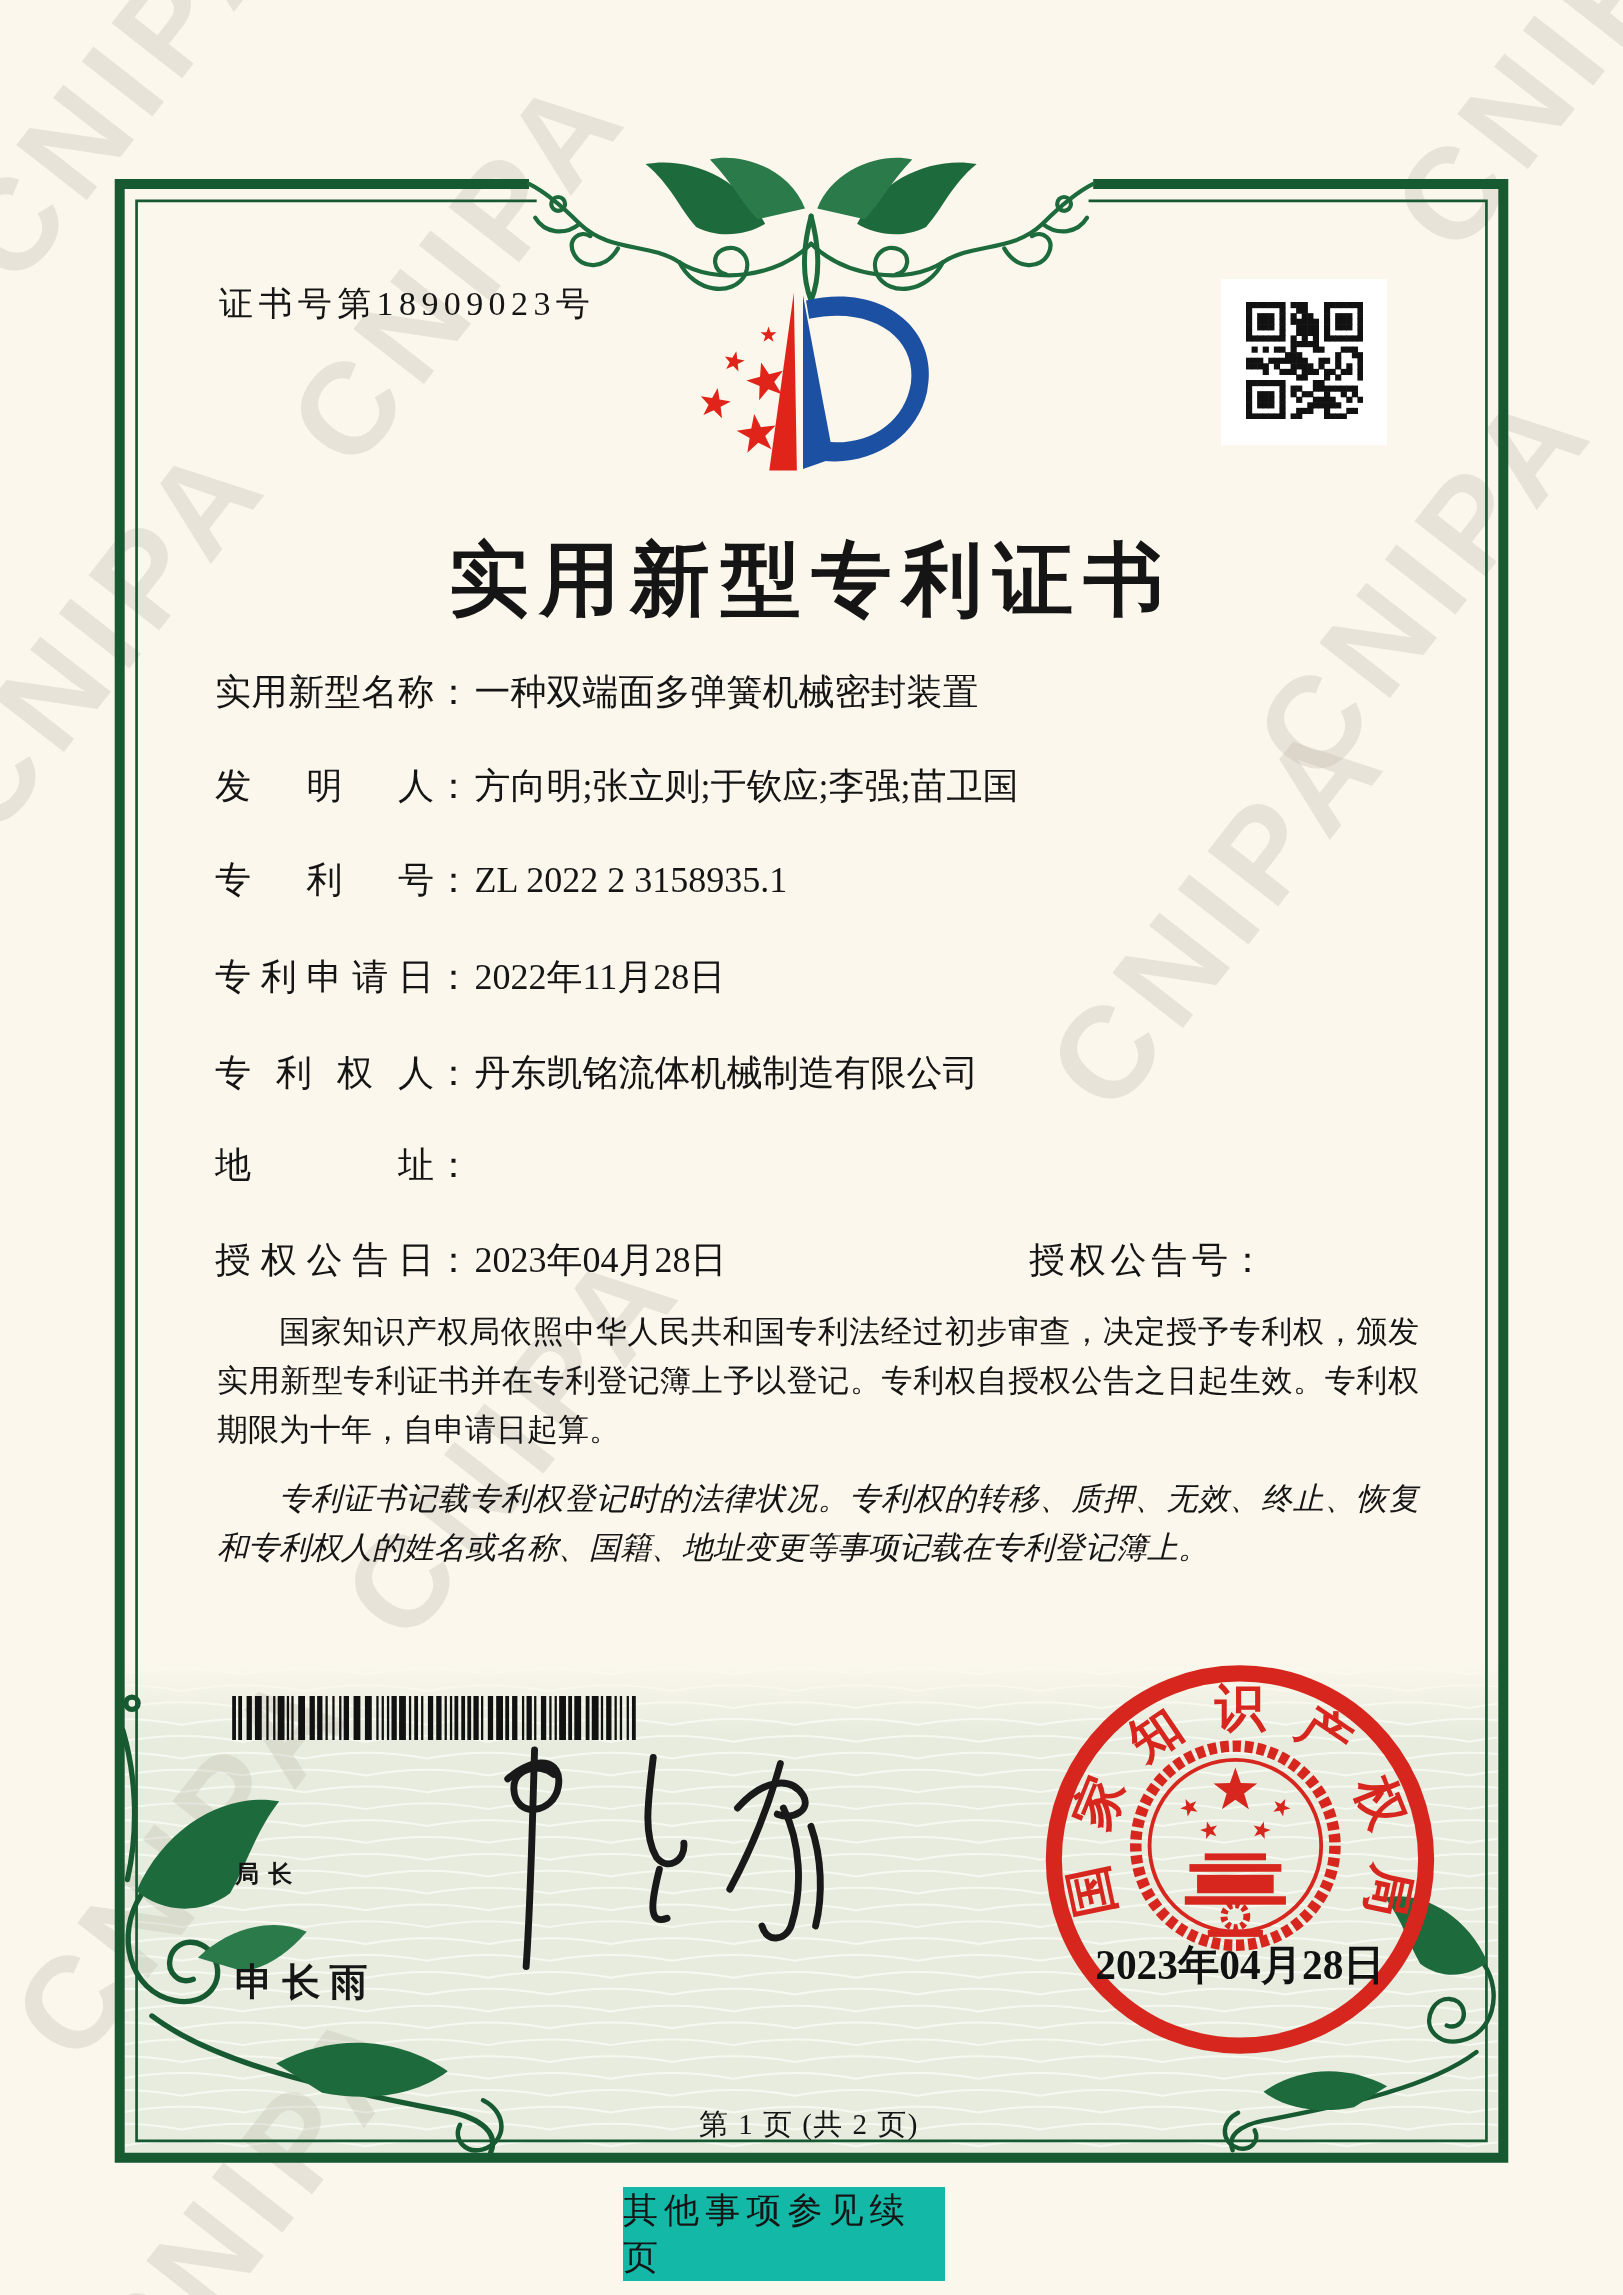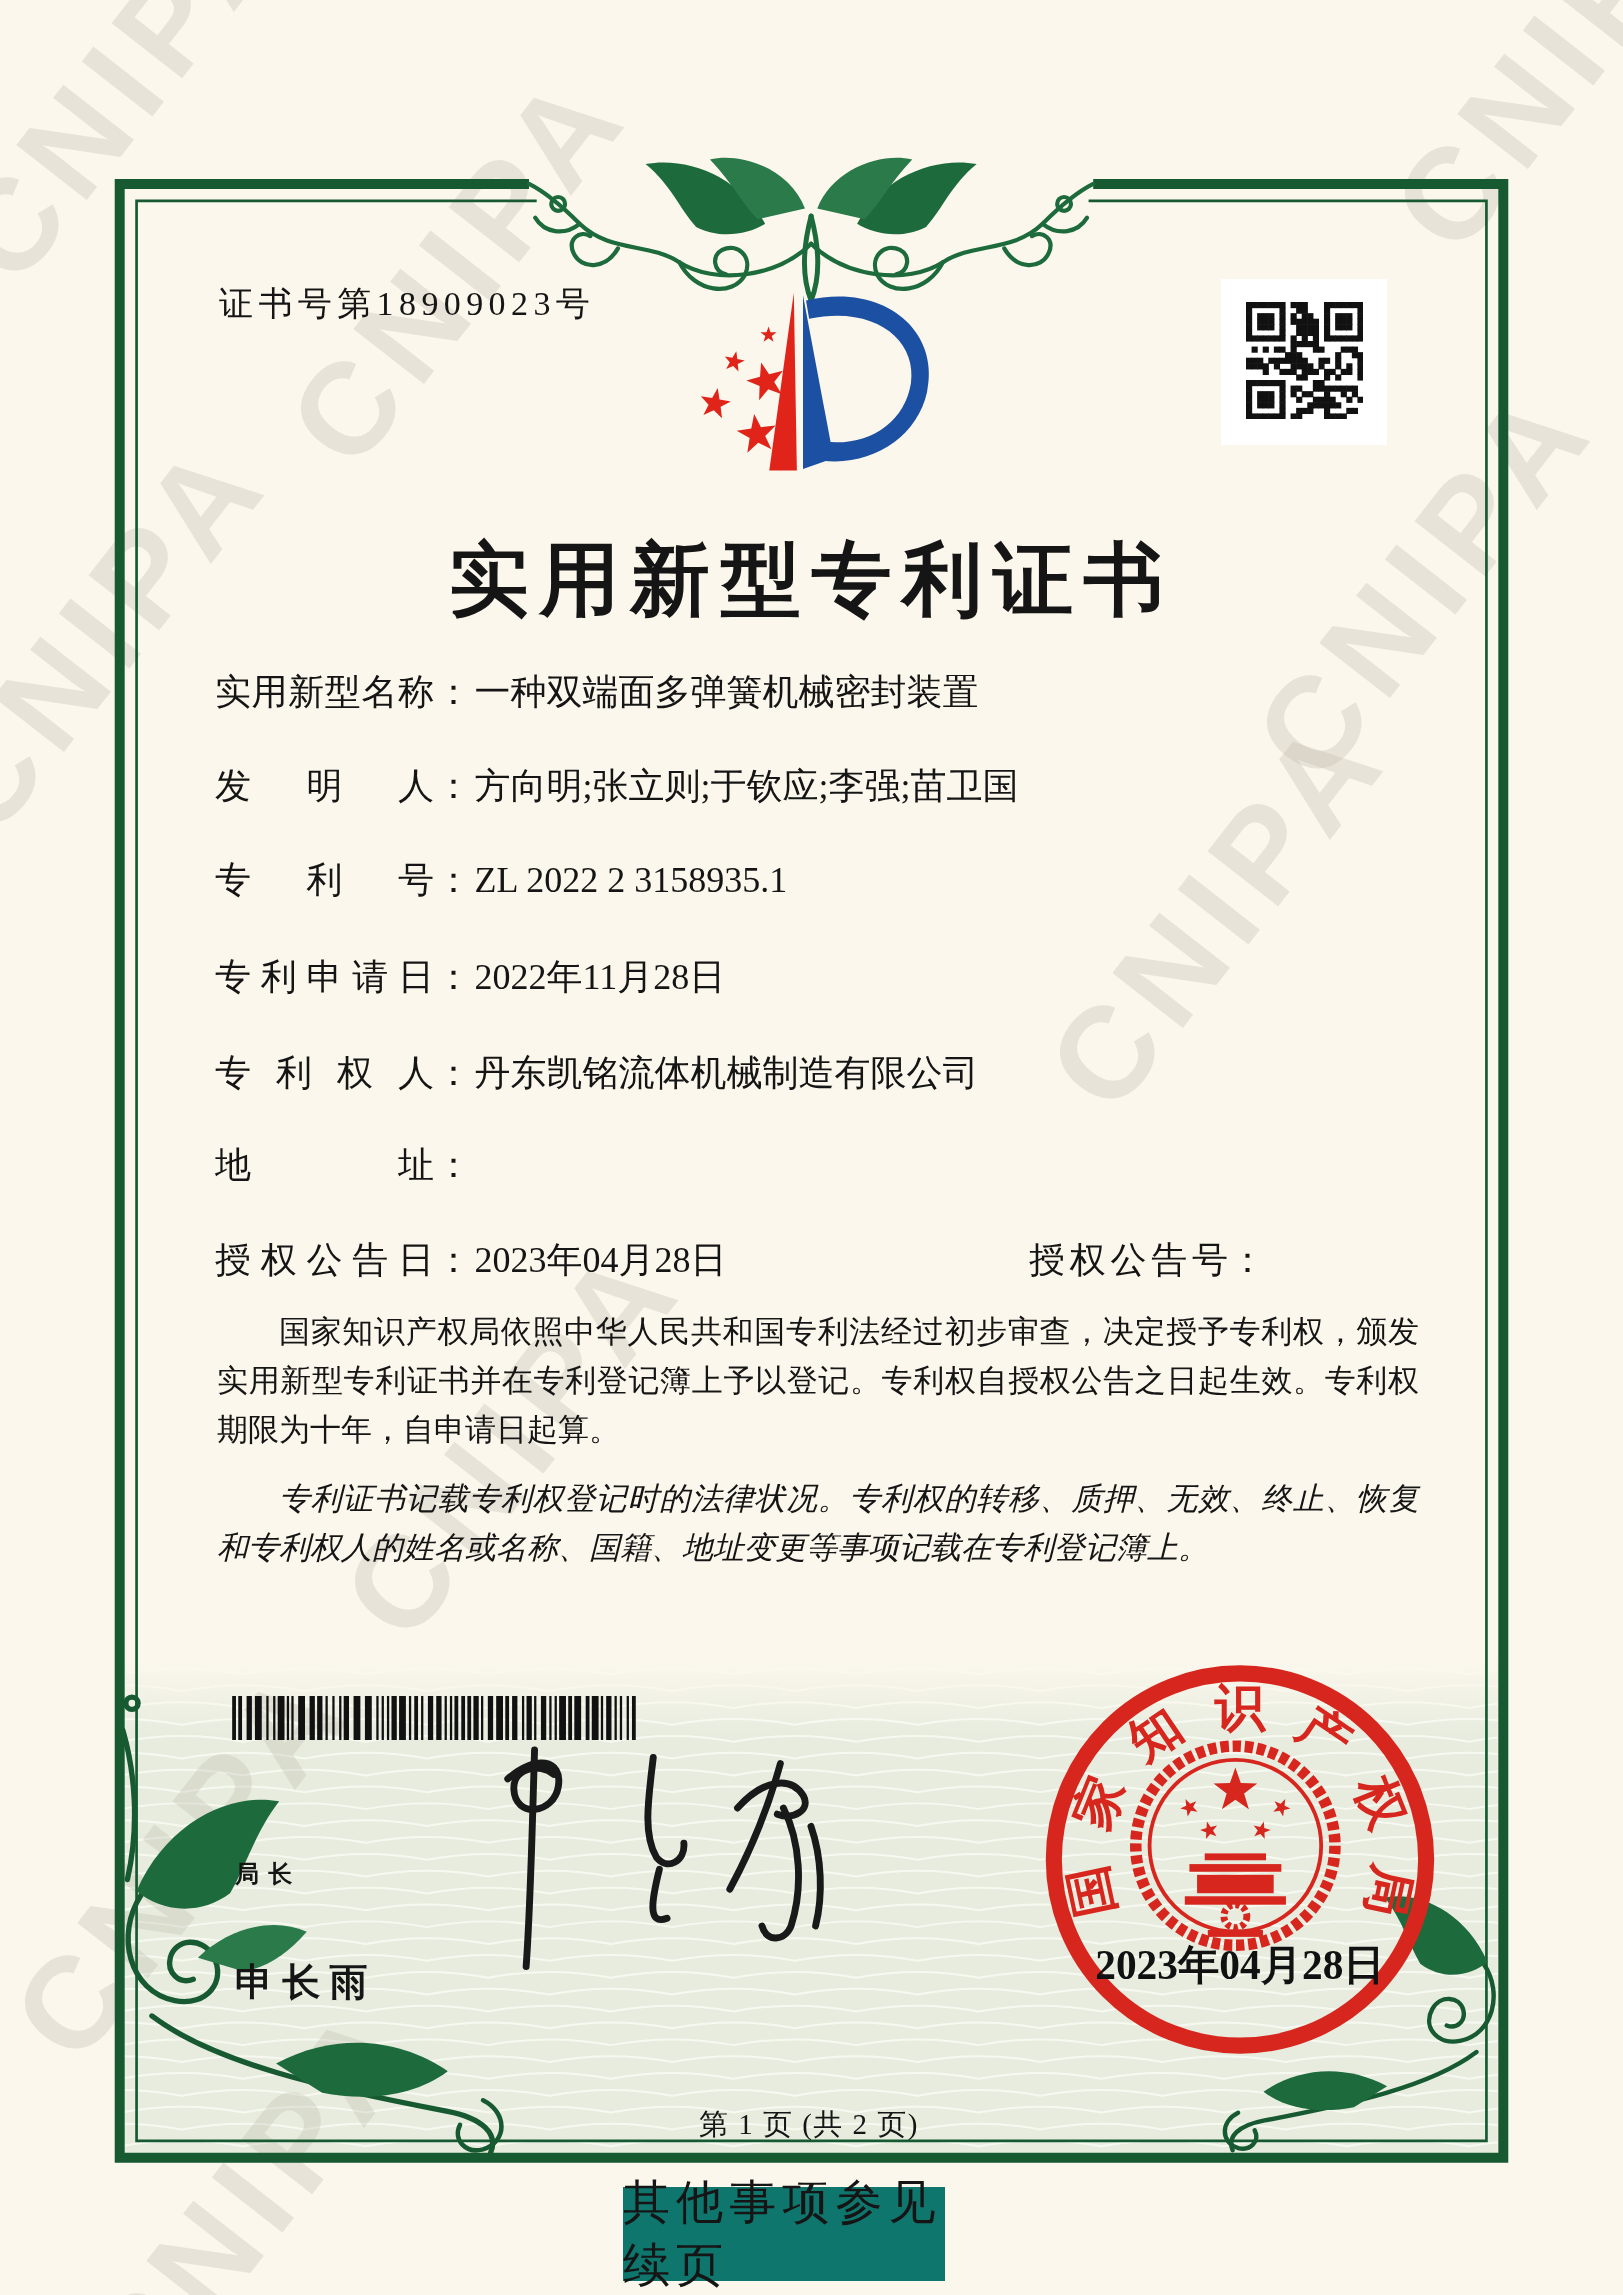--- a/index.html
+++ b/index.html
@@ -34,22 +34,22 @@
   .bodytext p+p{margin-top:20px;font-style:italic;}
   
   .sigtitle{left:235px;top:1858px;font-size:24px;font-weight:bold;letter-spacing:9.2px;
             font-family:"Liberation Sans","DejaVu Sans",sans-serif;}
   .signame{left:235px;top:1957px;font-size:38px;font-weight:bold;letter-spacing:9.2px;
            font-family:"Liberation Sans","DejaVu Sans",sans-serif;}
   
   .qrwrap{left:1221px;top:279px;width:166px;height:166px;background:#ffffff;}
   
   .pageinfo{left:120px;top:2105px;width:1378px;text-align:center;font-size:29px;letter-spacing:1.5px;}
-  .notebox{left:623px;top:2187px;width:322px;height:94px;background:#0f766e;display:flex;
-           align-items:center;justify-content:center;font-size:47px;letter-spacing:6.1px;}
+  .notebox{left:623px;top:2187px;width:322px;height:94px;background:#14b8a6;display:flex;
+           align-items:center;justify-content:center;font-size:35px;letter-spacing:6.1px;}
 </style>
 </head>
 <body>
 
 <div class="page">
 
   <svg class="abs" style="left:120px;top:1662px" width="1378" height="495" viewBox="0 0 1797 646">
     <defs>
       <linearGradient id="fade" x1="0" y1="0" x2="0" y2="1">
         <stop offset="0" stop-color="#fbf7ec" stop-opacity="1"></stop>

